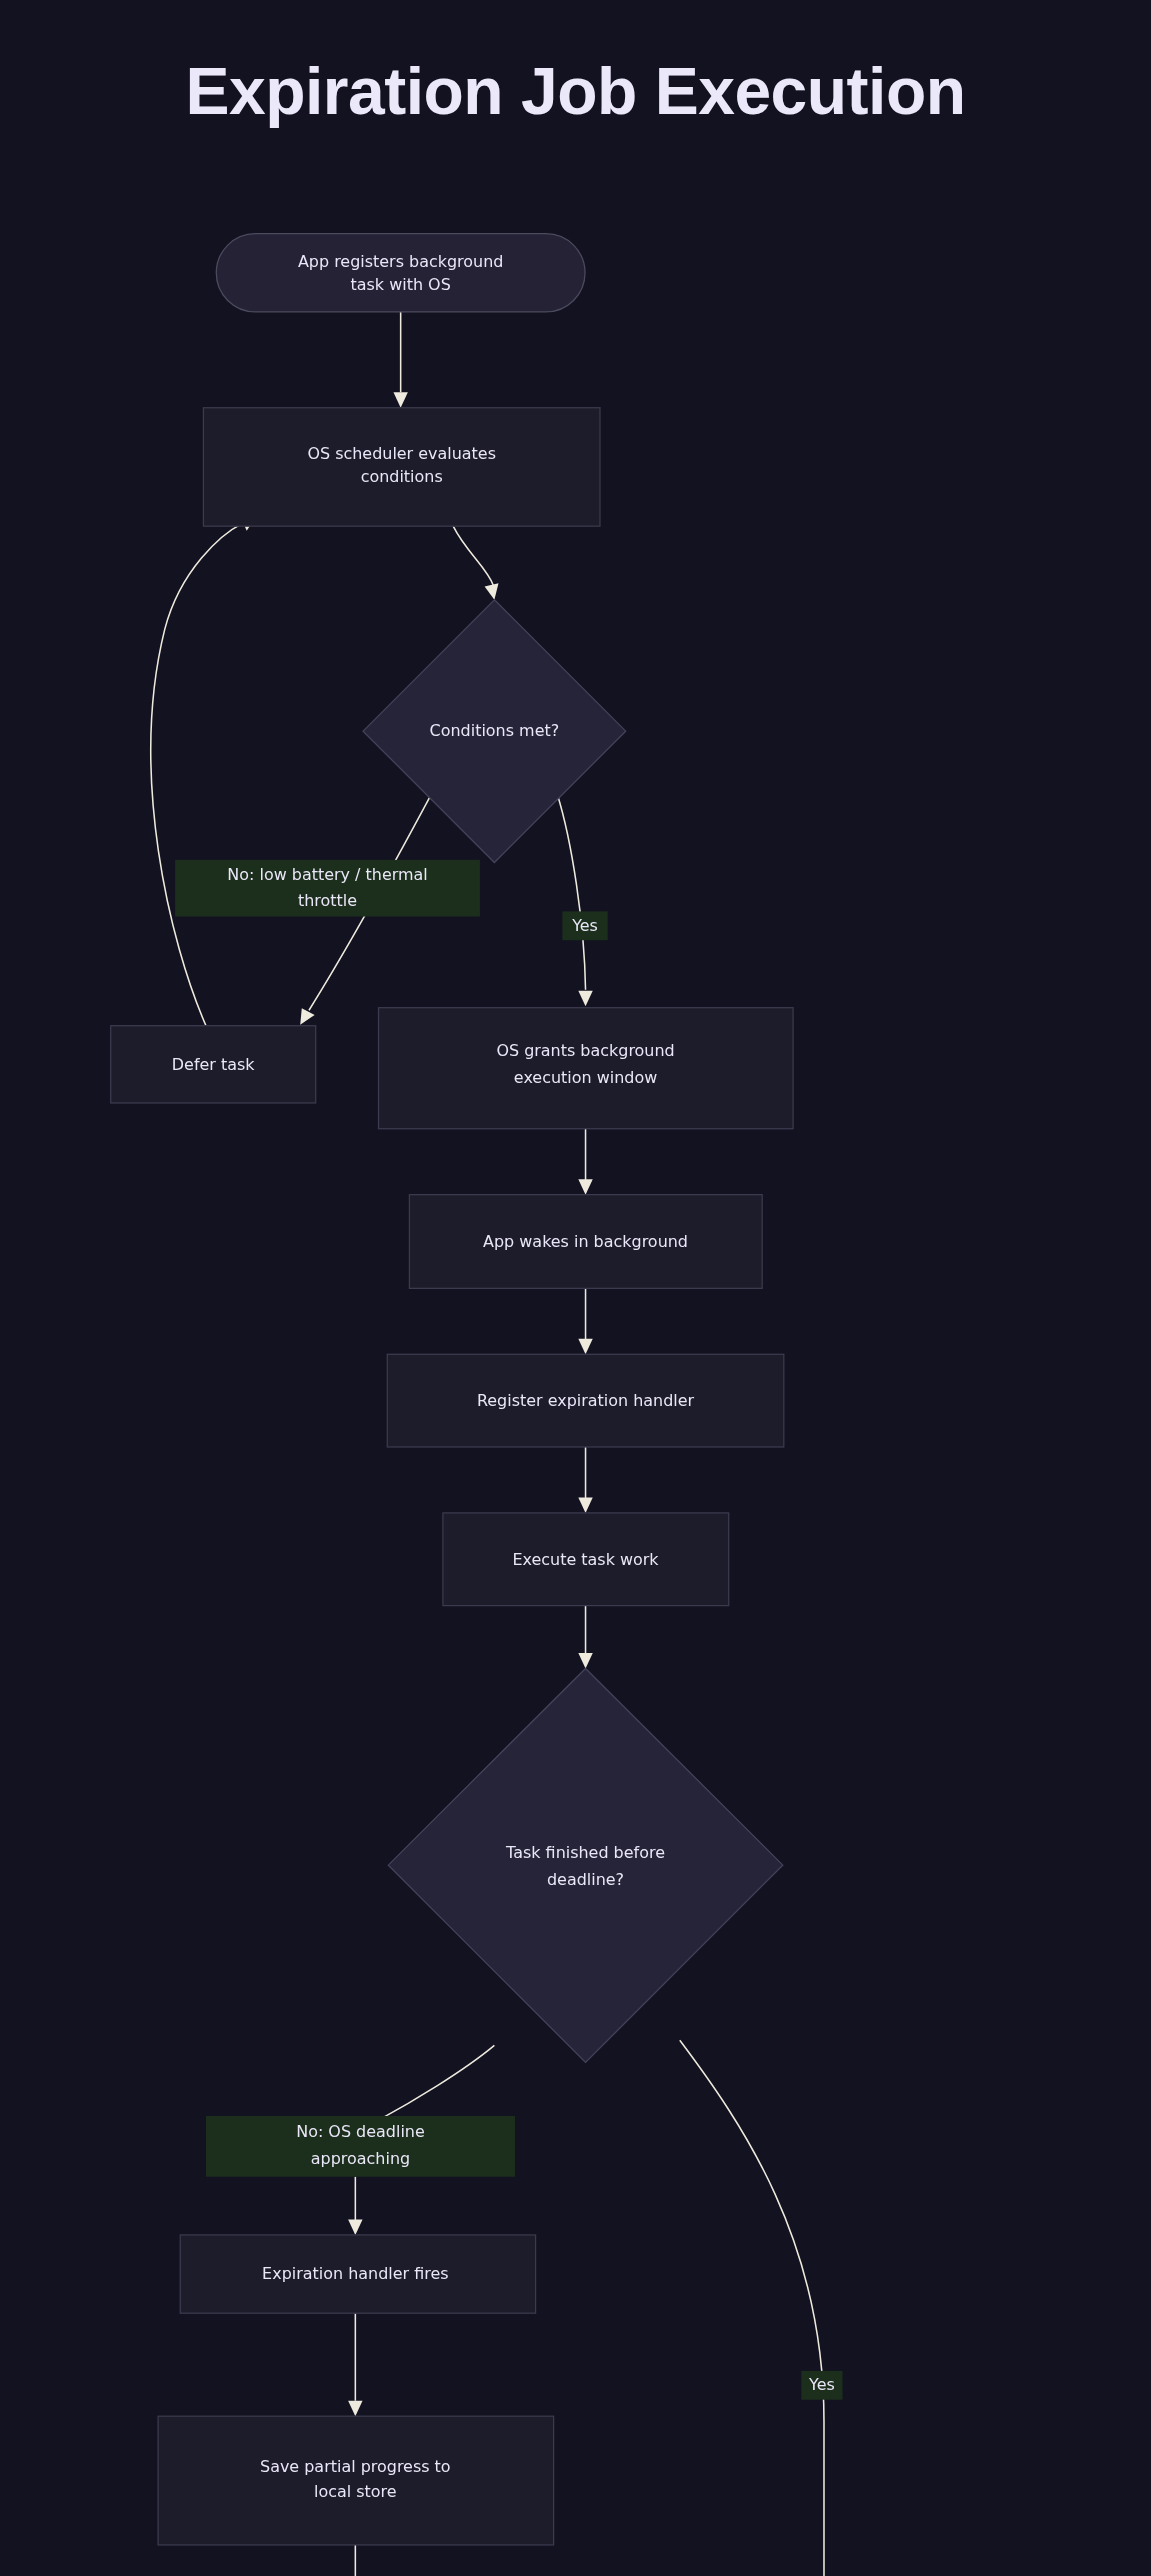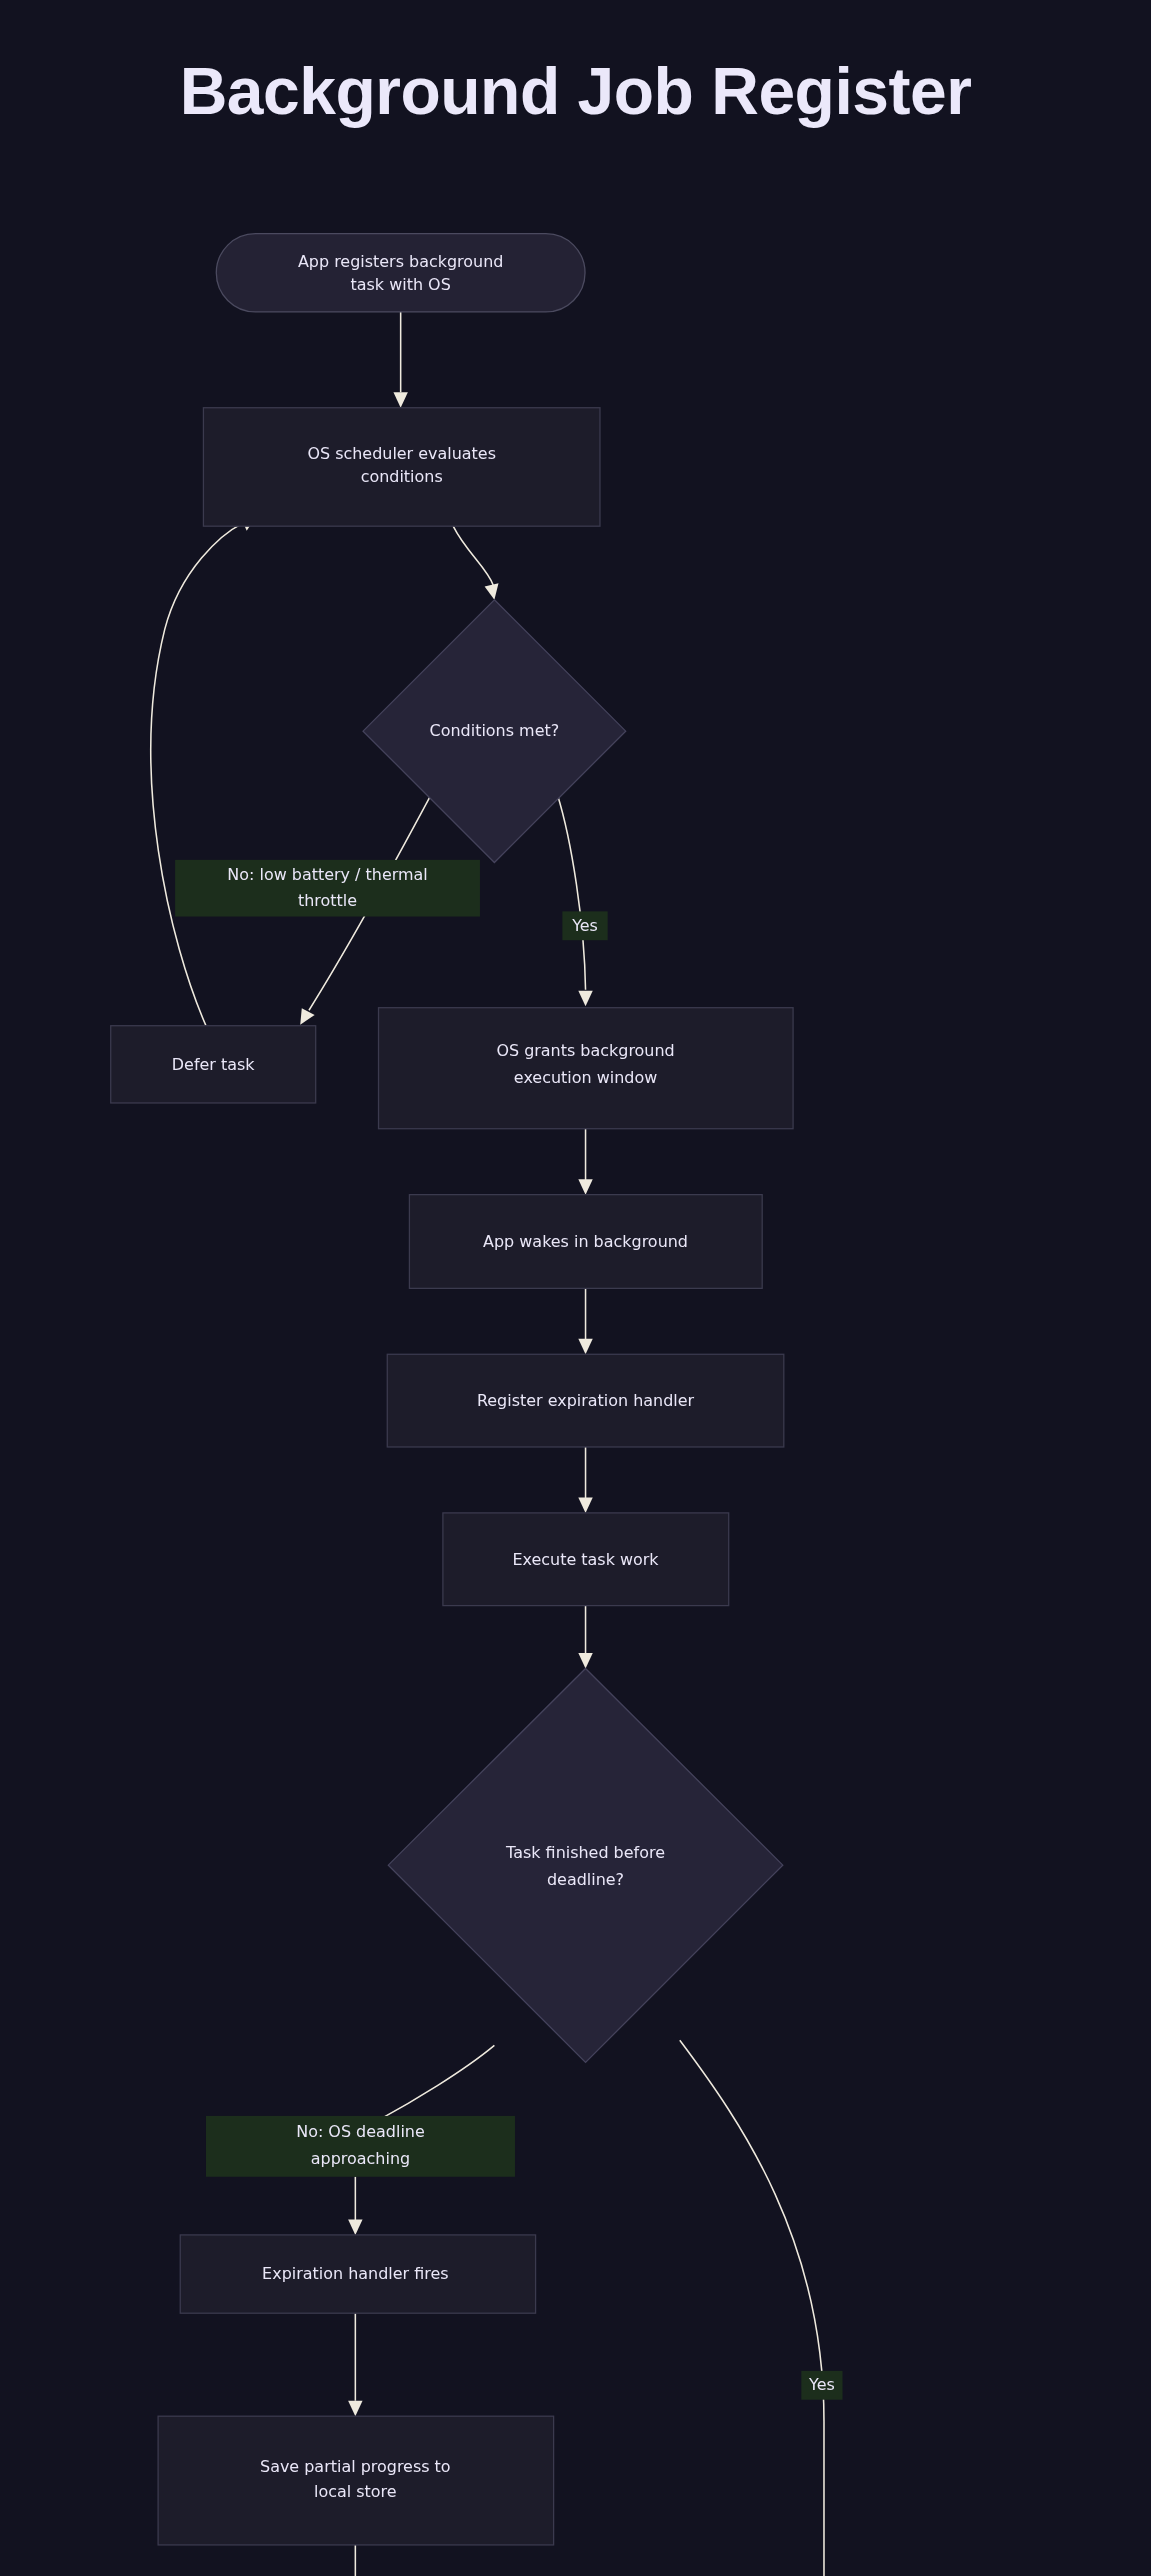--- a/index.html
+++ b/index.html
@@ -36,21 +36,21 @@
     fill:#eae7f8;
     font-family:"DejaVu Sans","Liberation Sans",sans-serif;
     font-size:31px;
     text-anchor:middle;
     dominant-baseline:middle;
   }
 </style>
 </head>
 <body>
 
-<div id="diagram-title">Background Job Register</div>
+<div id="diagram-title">Expiration Job Execution</div>
 
 <svg id="flow-svg" viewBox="0 0 2235 6853">
 
   <g>
 
     <g>
       <path class="edge-path" d="M778,602 L778,760"></path>
       <path class="edge-head" d="M778,790 l-14,-30 l28,0 z"></path>
     </g>
 

